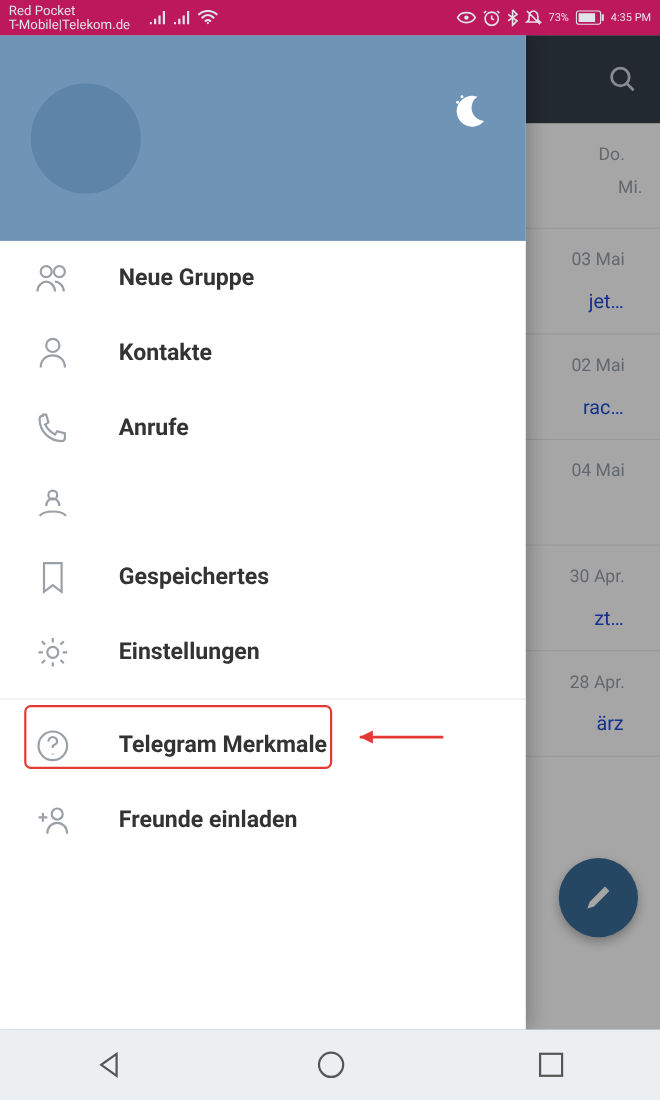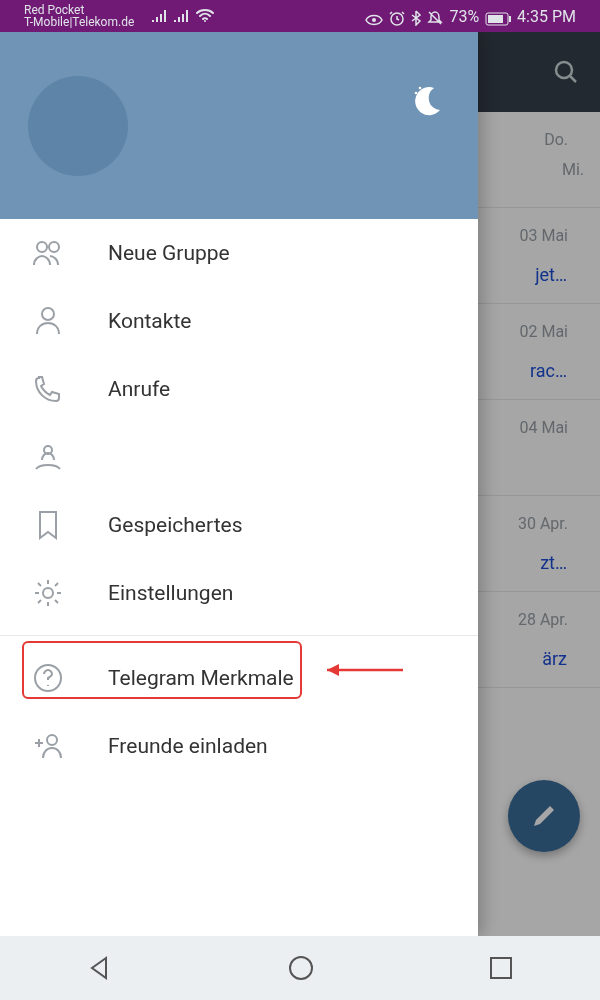--- a/index.html
+++ b/index.html
@@ -2,27 +2,27 @@
 <html><head>
 <meta charset="utf-8">
 <style>
   * { box-sizing: border-box; margin: 0; padding: 0; }
   html, body { width: 600px; height: 1000px; font-family: -apple-system, Roboto, Arial, sans-serif; overflow: hidden; }
   body { position: relative; background: #fff; }
 
   
   .status-bar {
     position: absolute; top: 0; left: 0; right: 0; height: 32px;
-    background: #701a75; color: #e0e4e8; font-size: 14px;
-    display: flex; align-items: center; padding: 0 24px;
+    background: #be185d; color: #e0e4e8; font-size: 14px;
+    display: flex; align-items: center; padding: 0 8px;
     z-index: 100;
   }
   .status-left { display: flex; flex-direction: column; line-height: 1.0; font-size: 12px; }
   .status-icons-left { margin-left: 18px; display: flex; gap: 6px; align-items: center; }
-  .status-right { margin-left: auto; display: flex; gap: 6px; align-items: flex-end; font-size: 16px; }
+  .status-right { margin-left: auto; display: flex; gap: 6px; align-items: center; font-size: 10px; }
   .status-bar svg { display: block; }
 
   
   .chat-bg {
     position: absolute; top: 32px; left: 0; right: 0; bottom: 64px;
     background: #fff;
   }
   .chat-overlay {
     position: absolute; top: 32px; left: 0; right: 0; bottom: 0;
     background: rgba(0,0,0,0.35);
@@ -60,21 +60,21 @@
   .avatar {
     width: 100px; height: 100px; border-radius: 50%; background: #5e84a7;
     position: absolute; top: 44px; left: 28px;
   }
   .night-toggle {
     position: absolute; top: 48px; right: 32px;
   }
   .drawer-list { flex: 1; overflow: hidden; }
   .drawer-item {
     height: 68px; display: flex; align-items: center; padding-left: 28px; gap: 40px;
-    font-size: 21px; color: #333; font-weight: 400;
+    font-size: 21px; color: #333; font-weight: 700;
   }
   .drawer-item .icon-slot { width: 40px; display:flex; align-items:center; justify-content:center; }
   .drawer-item svg { stroke: #9aa0a6; }
   .drawer-divider { height: 1px; background: #e8e8e8; margin: 8px 0; }
 
   
   .annot-box {
     position: absolute; z-index: 50; border: 2px solid #e53935; border-radius: 6px;
     pointer-events: none;
   }

